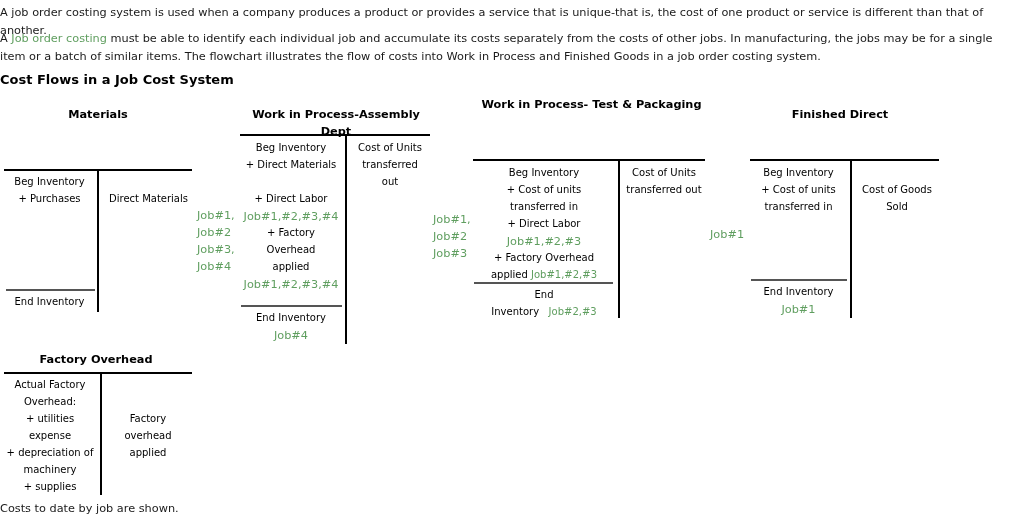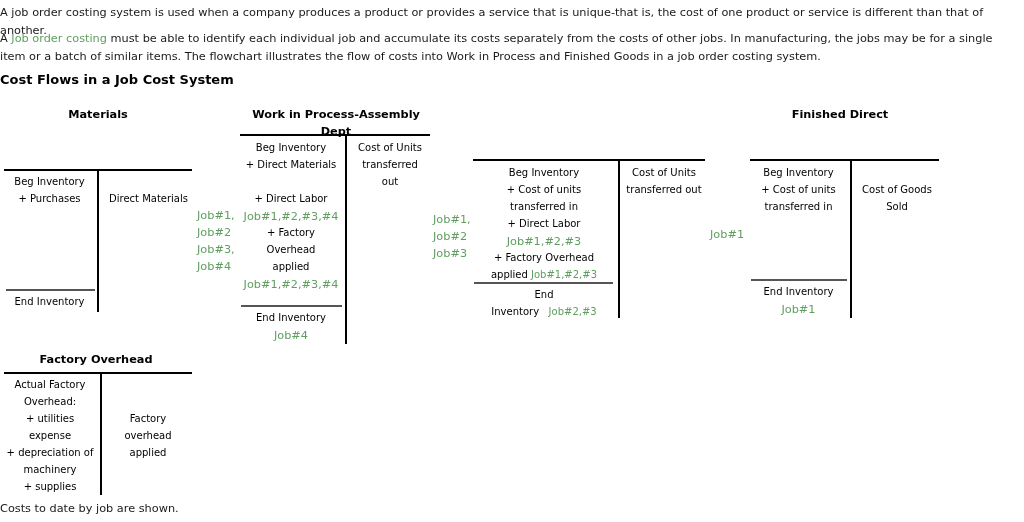--- a/index.html
+++ b/index.html
@@ -127,20 +127,21 @@
 <div class="cell" style="left:240px; top:310px; width:102px;">End Inventory</div>
 <div class="cell joblabel" style="left:240px; top:327px; width:102px; text-align:center;">Job#4</div>
 
 <div class="joblabel" style="left:433px; top:211px; width:50px;">
   <div>Job#1,</div>
   <div>Job#2</div>
   <div>Job#3</div>
 </div>
 
 <div class="t-head" style="left:455px; top:96px; width:273px;">
+  <div>Work in Process- Test &amp; Packaging</div>
 </div>
 <div class="t-top" style="left:473px; top:159px; width:232px;"></div>
 <div class="t-div" style="left:618px; top:160px; height:158px;"></div>
 <div class="t-sub" style="left:474px; top:282px; width:139px;"></div>
 
 <div class="cell" style="left:473px; top:165px; width:142px;">Beg Inventory</div>
 <div class="cell" style="left:473px; top:182px; width:142px;">+ Cost of units</div>
 <div class="cell" style="left:473px; top:199px; width:142px;">transferred in</div>
 <div class="cell" style="left:473px; top:216px; width:142px;">+ Direct Labor</div>
 <div class="cell joblabel" style="left:473px; top:233px; width:142px; text-align:center;">Job#1,#2,#3</div>

